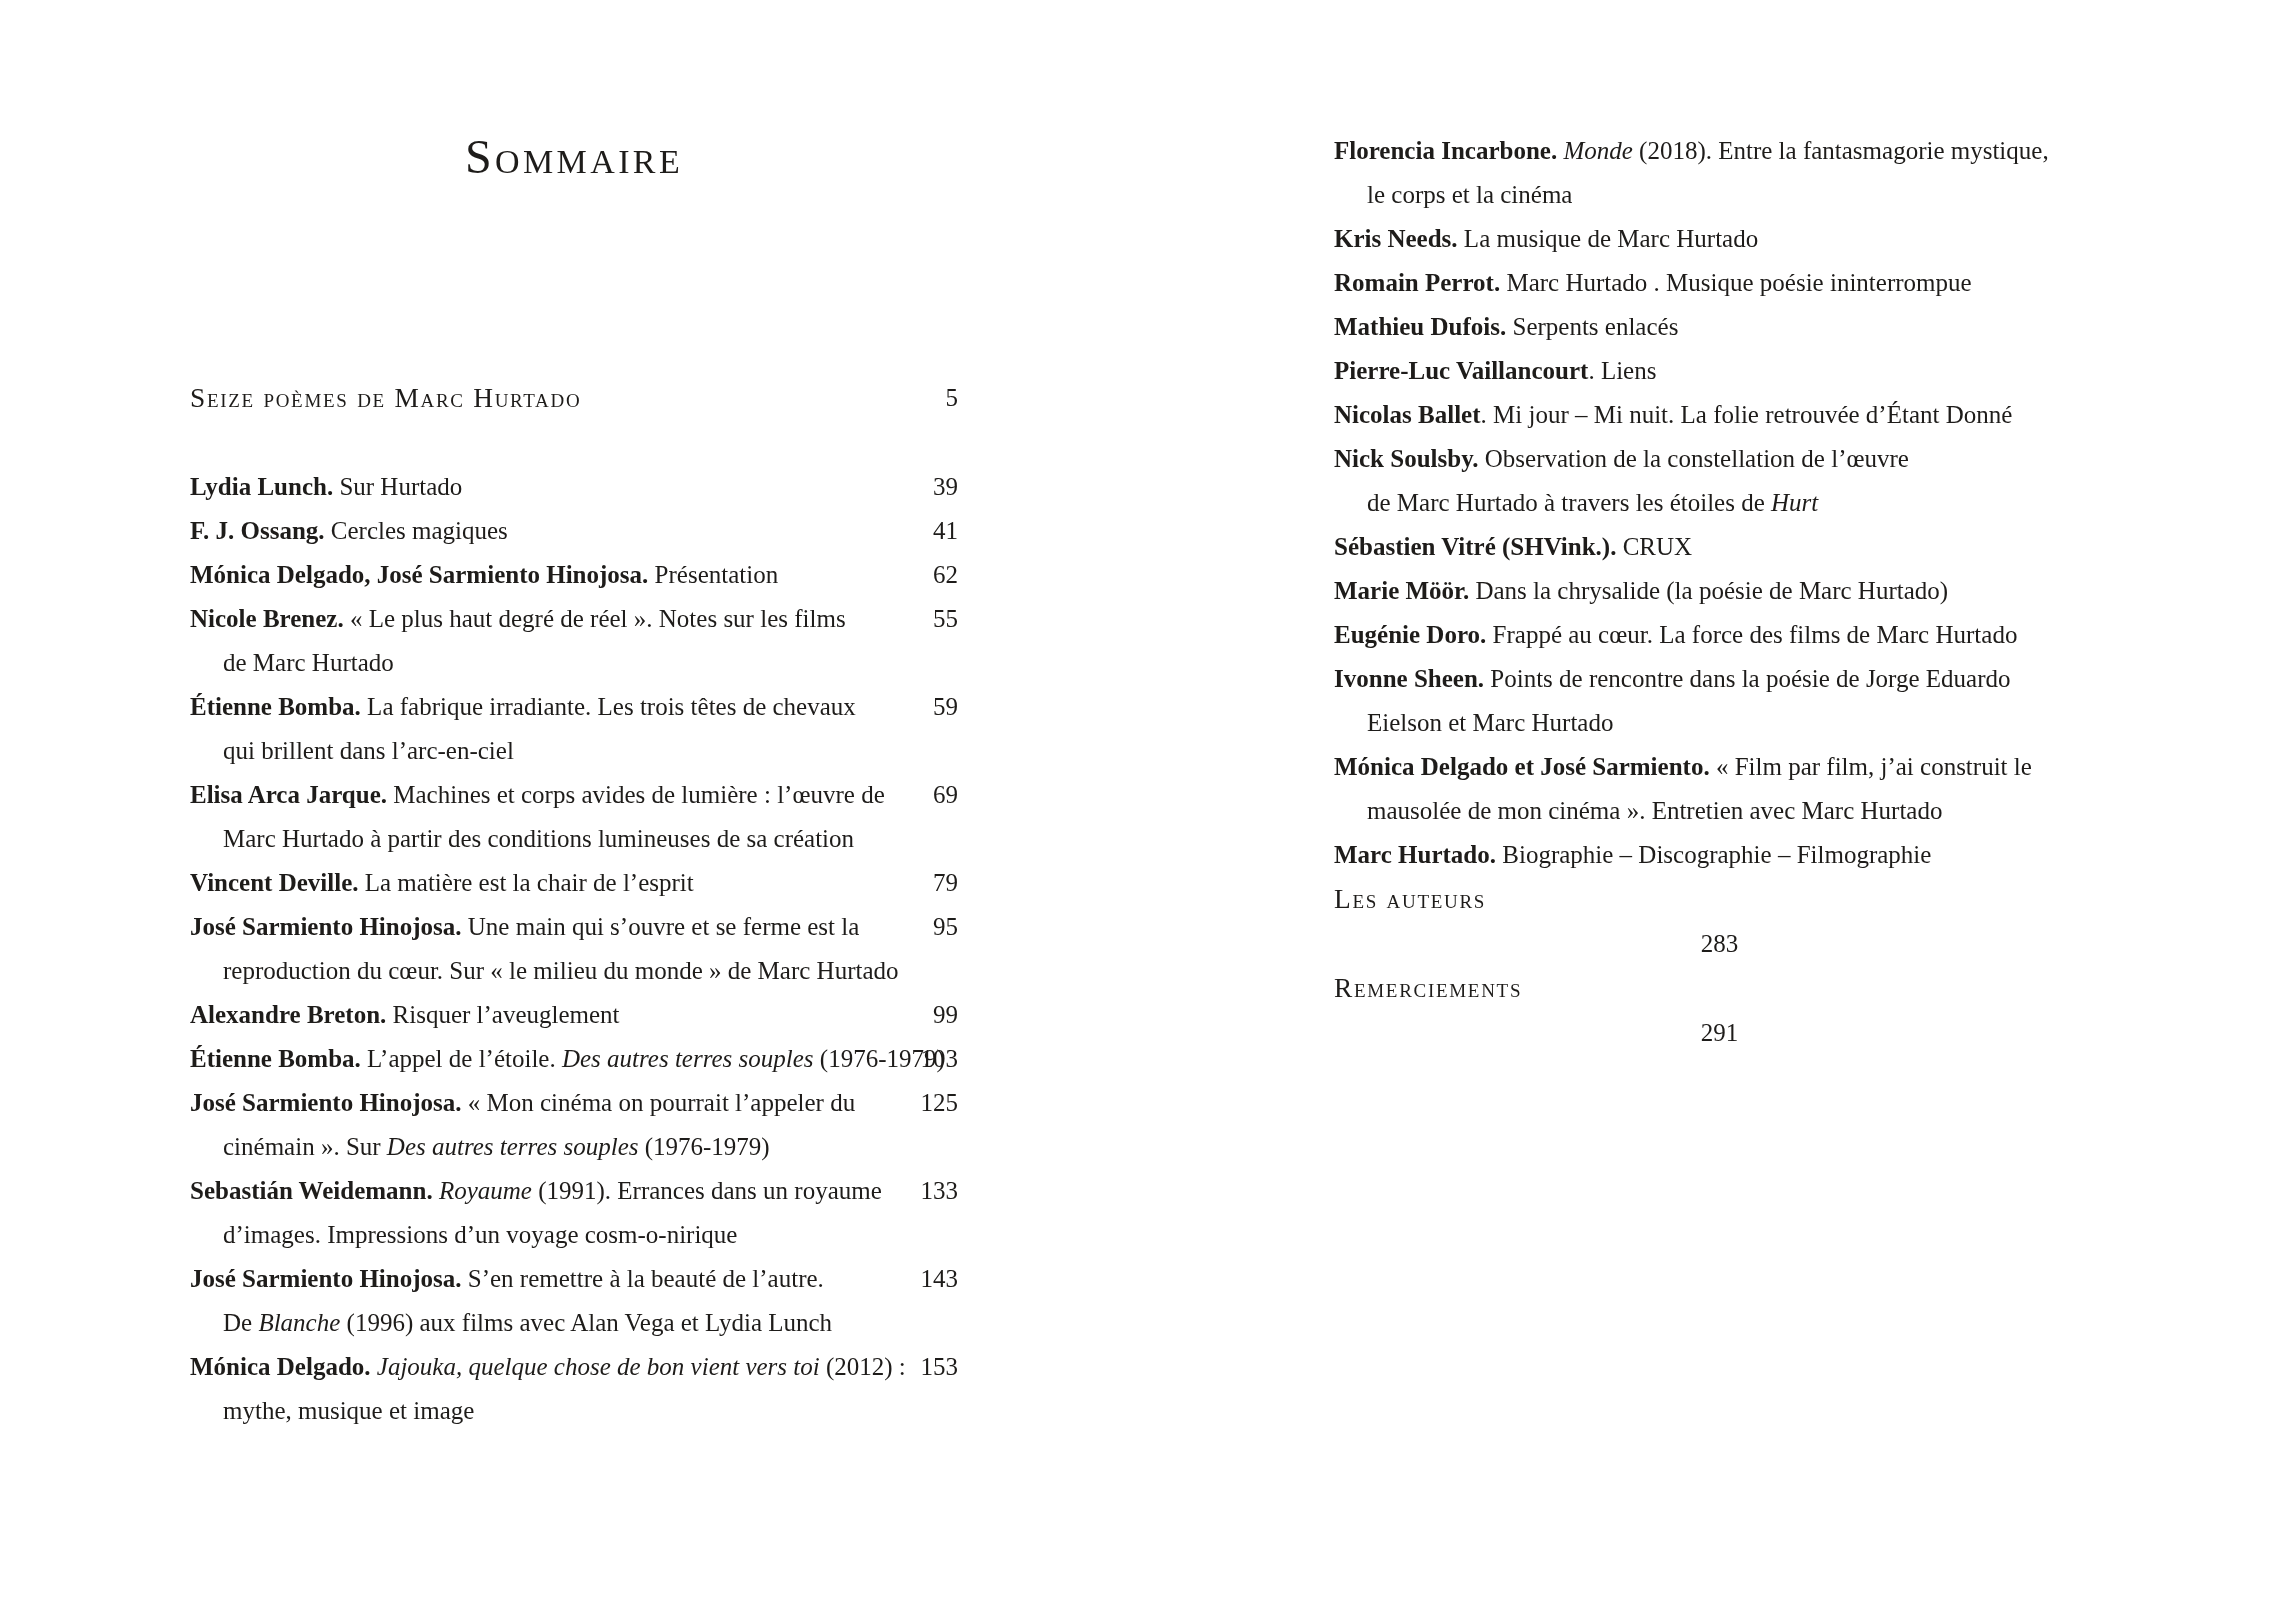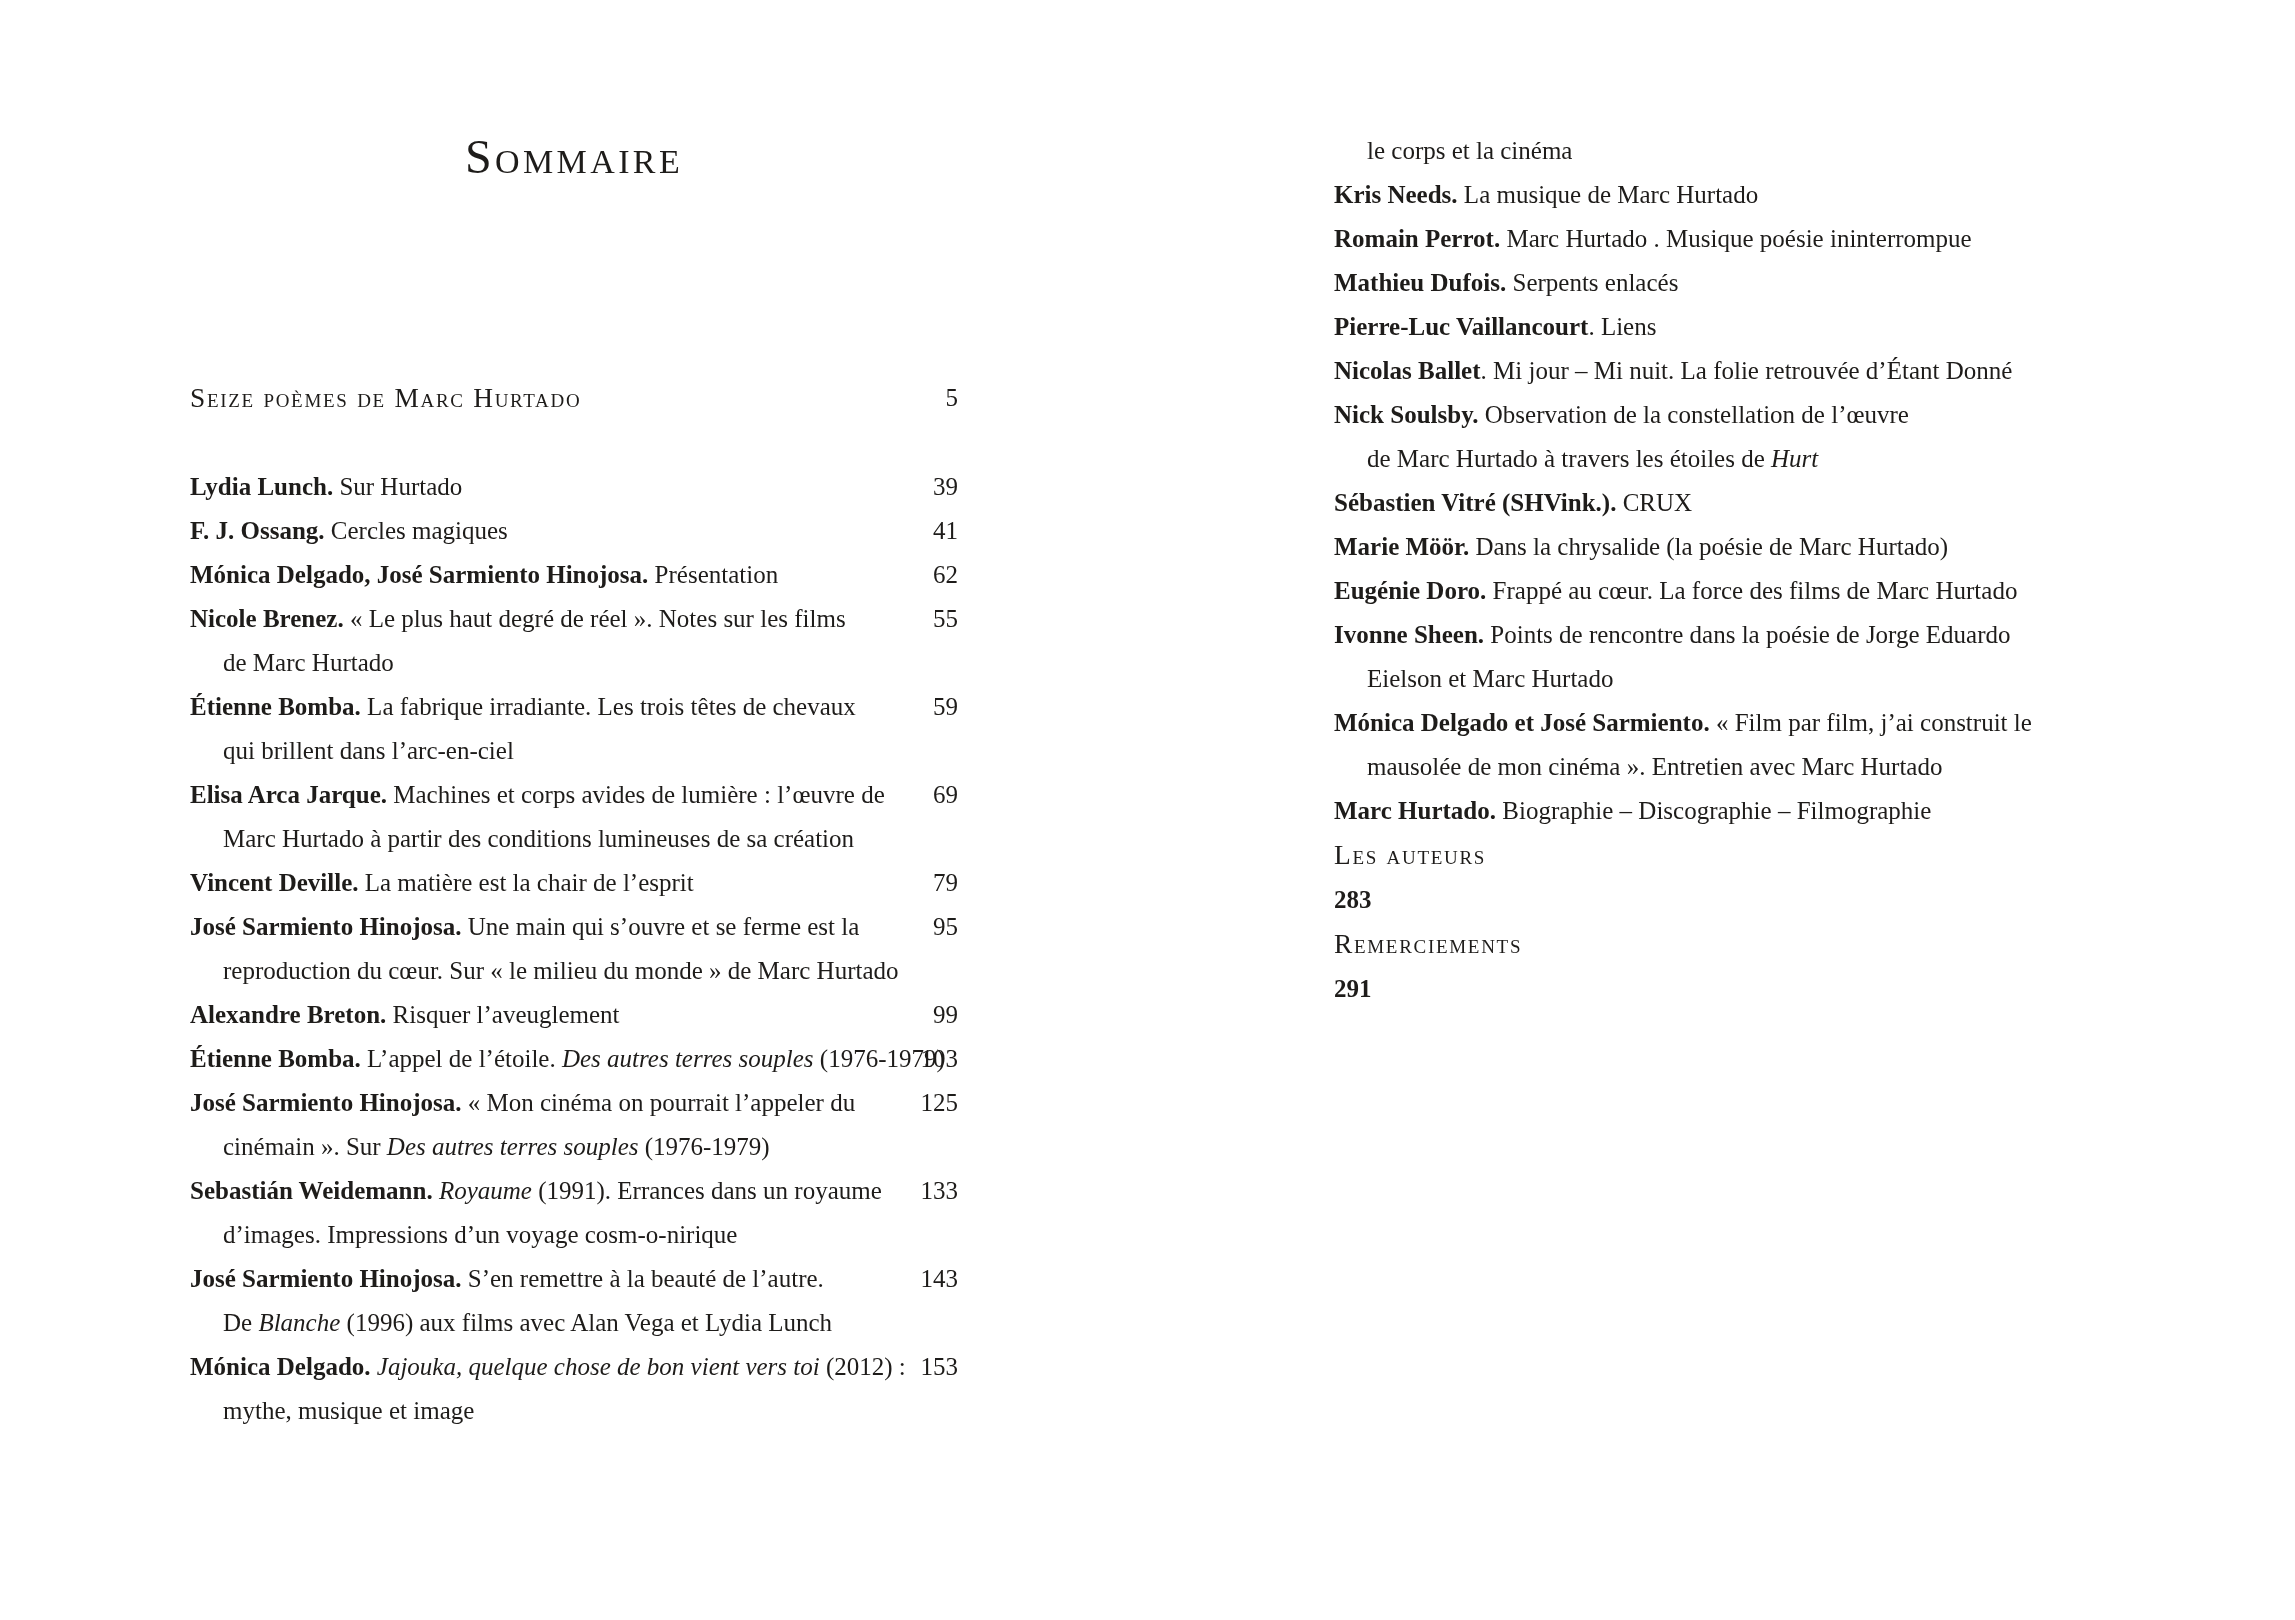--- a/index.html
+++ b/index.html
@@ -42,21 +42,21 @@
   .seg{white-space:pre;}
   .seg.b{font-weight:700;}
   .seg.i{font-style:italic;}
   .sc{
     font-variant:small-caps;
     font-size:27.4px;
     letter-spacing:1.7px;
   }
   .section-heading{margin-bottom:44px;}
   .footer{}
-  .page-line{text-align:left;font-weight:bold;}
+  .page-line{text-align:center;}
 </style>
 </head>
 <body>
 
 <div class="spread">
 
   <h1 class="title">Sommaire</h1>
 
   <div class="col col-left">
     <div class="line section-heading">
@@ -113,20 +113,21 @@
         <div class="entry">
           <div class="line first"><span class="seg b">Mónica Delgado.</span><span class="seg r"> </span><span class="seg i">Jajouka, quelque chose de bon vient vers toi</span><span class="seg r"> (2012) :</span><span class="page">153</span></div>
           <div class="line cont"><span class="seg r">mythe, musique et image</span></div>
         </div>
       </div>
   </div>
 
   <div class="col col-right">
     <div>
         <div class="entry">
+          <div class="line first"><span class="seg b">Florencia Incarbone.</span><span class="seg r"> </span><span class="seg i">Monde</span><span class="seg r"> (2018). Entre la fantasmagorie mystique,</span><span class="page">161</span></div>
           <div class="line cont"><span class="seg r">le corps et la cinéma</span></div>
         </div>
         <div class="entry">
           <div class="line first"><span class="seg b">Kris Needs.</span><span class="seg r"> La musique de Marc Hurtado</span><span class="page">169</span></div>
         </div>
         <div class="entry">
           <div class="line first"><span class="seg b">Romain Perrot.</span><span class="seg r"> Marc Hurtado . Musique poésie ininterrompue</span><span class="page">185</span></div>
         </div>
         <div class="entry">
           <div class="line first"><span class="seg b">Mathieu Dufois.</span><span class="seg r"> Serpents enlacés</span><span class="page">195</span></div>

